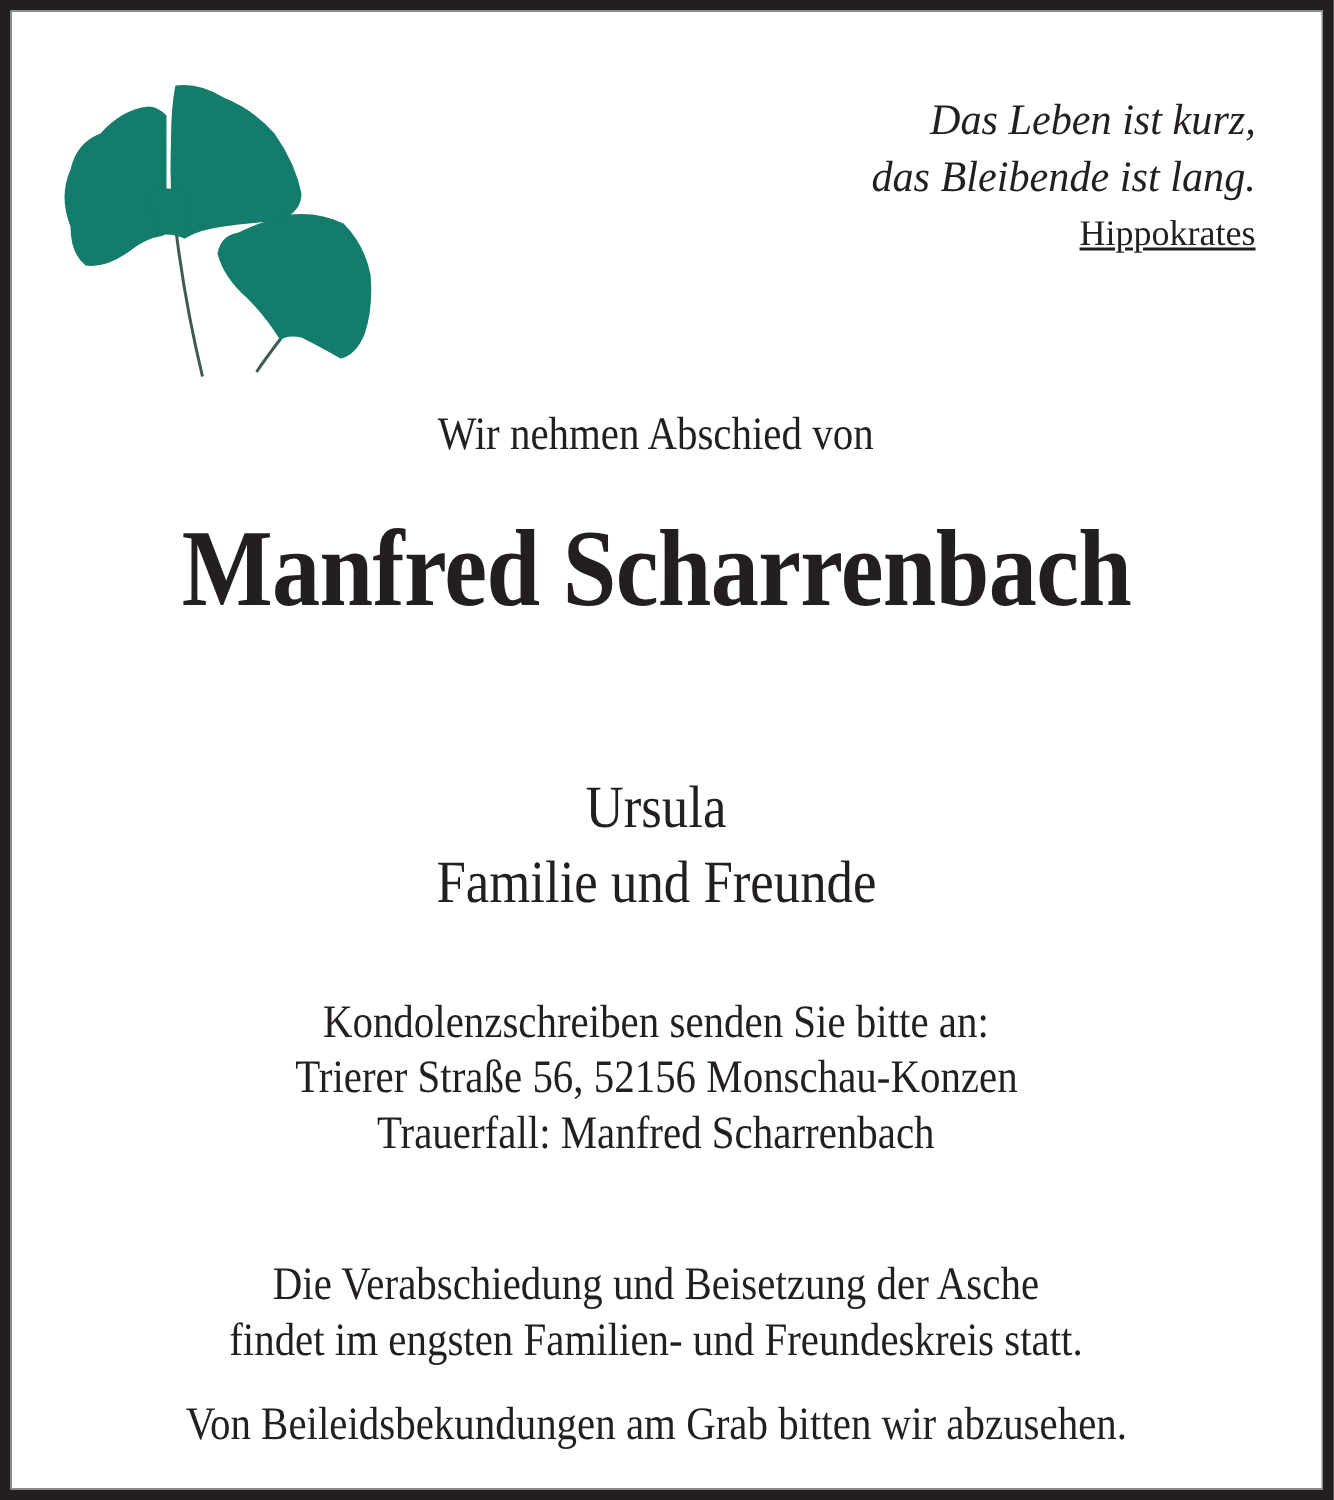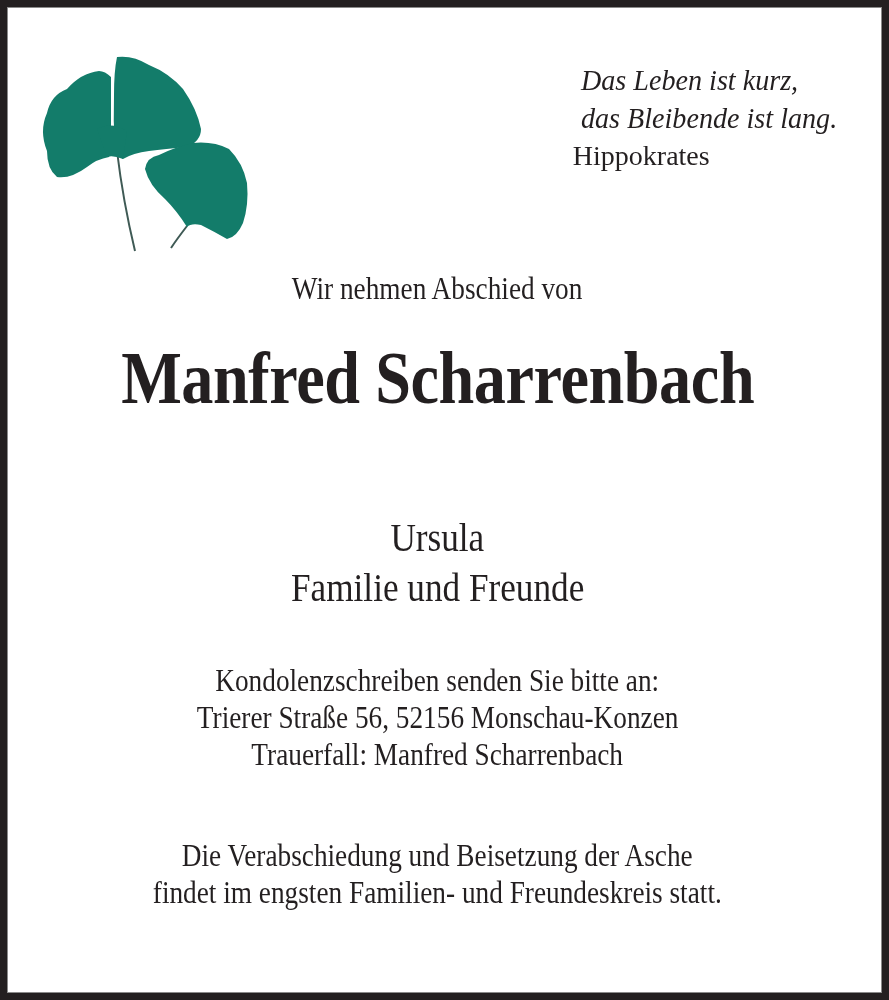--- a/index.html
+++ b/index.html
@@ -1,21 +1,21 @@
 <!DOCTYPE html>
 <html><head>
   <meta charset="utf-8">
   <style>
     html, body { margin: 0; padding: 0; background: #231f20; }
     body { width: 889px; height: 1000px; position: relative; overflow: hidden; font-family: "Liberation Serif", serif; color: #231f20; }
     .card { position: absolute; left: 7px; top: 7px; width: 875px; height: 986px; background: #ffffff; box-shadow: inset 0 0 0 1px #8a8a8a; }
     .leaf { position: absolute; left: 30px; top: 44px; width: 220px; height: 205px; }
-    .quote { position: absolute; right: 45px; top: 54px; }
+    .quote { position: absolute; right: 45px; top: 54px; text-align: right; }
     .quote .q { font-style: italic; font-size: 29px; line-height: 38px; display: block; transform: scaleX(0.97); transform-origin: right center; }
-    .quote .a { font-size: 28px; line-height: 30px; display: block; margin-top: 4px; }
+    .quote .a { font-size: 24px; line-height: 30px; display: block; margin-top: 4px; text-decoration: underline; }
     .center { position: absolute; left: 0; width: 861px; text-align: center; white-space: nowrap; }
     .cond { display: inline-block; transform: scaleX(0.88); transform-origin: center; }
     .intro { top: 262px; font-size: 31px; line-height: 40px; }
     .name { top: 330px; font-size: 73px; line-height: 84px; font-weight: bold; letter-spacing: -0.5px; }
     .dates { top: 408px; font-size: 34px; line-height: 44px; }
     .dates .gap { display: inline-block; width: 46px; }
     .mourners { top: 506px; font-size: 40px; line-height: 50px; font-weight: normal; }
     .contact { top: 655px; font-size: 31px; line-height: 37px; }
     .ceremony { top: 830px; font-size: 31px; line-height: 37px; text-decoration: underline; }
     .note { top: 922px; font-size: 31px; line-height: 40px; }
@@ -66,14 +66,17 @@
     <span class="line"><span class="cond">Kondolenzschreiben senden Sie bitte an:</span></span>
     <span class="line"><span class="cond">Trierer Straße 56, 52156 Monschau-Konzen</span></span>
     <span class="line"><span class="cond">Trauerfall: Manfred Scharrenbach</span></span>
   </div>
 
   <div class="center ceremony">
     <span class="line"><span class="cond">Die Verabschiedung und Beisetzung der Asche</span></span>
     <span class="line"><span class="cond">findet im engsten Familien- und Freundeskreis statt.</span></span>
   </div>
 
+  <div class="center note">
+    <span class="cond">Von Beileidsbekundungen am Grab bitten wir abzusehen.</span>
+  </div>
 
 </div>
 
 </body></html>

